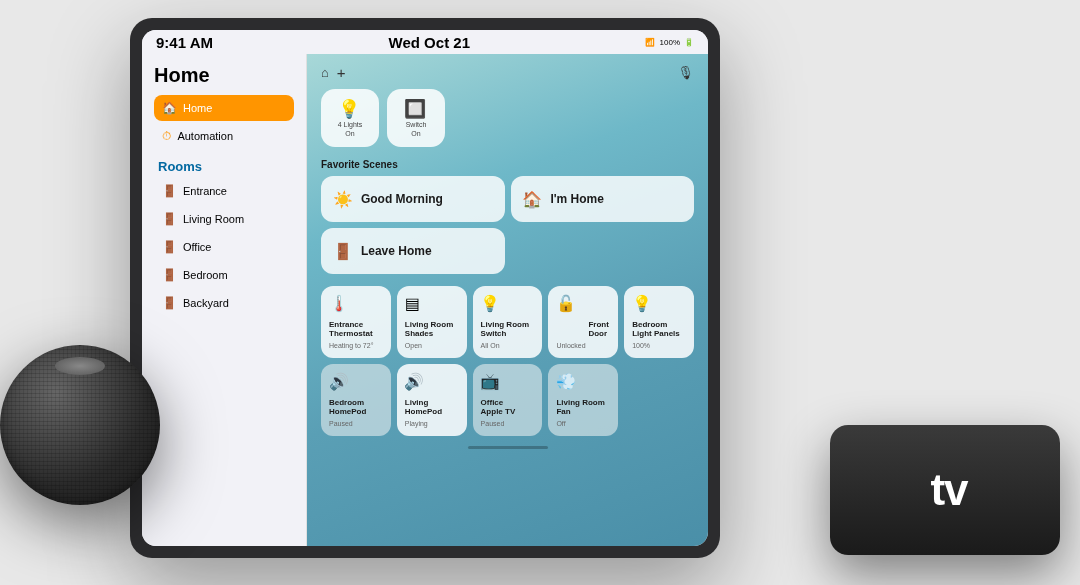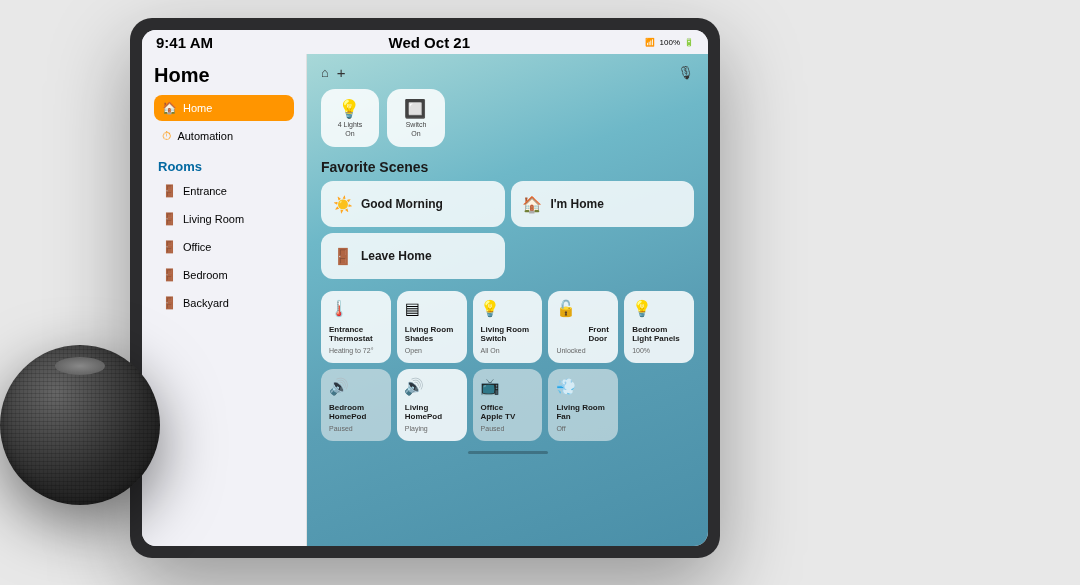--- a/index.html
+++ b/index.html
@@ -189,21 +189,21 @@
     }
     .device-tile-label {
       font-size: 7px;
       color: #444;
       text-align: center;
       line-height: 1.2;
     }
 
     
     .section-header {
-      font-size: 14px;
+      font-size: 10px;
       font-weight: 600;
       color: #1a1a1a;
       margin-bottom: 6px;
     }
 
     
     .scene-buttons {
       display: grid;
       grid-template-columns: 1fr 1fr;
       gap: 6px;
@@ -523,14 +523,22 @@
     </div>
   </div>
 
   <div class="homepod" style="position:absolute;left:0px;bottom:40px;z-index:10;">
     <div class="homepod-body">
       <div class="homepod-mesh"></div>
       <div class="homepod-top"></div>
     </div>
   </div>
 
+  <div class="apple-tv">
+    <div class="apple-tv-body">
+      <div class="apple-tv-logo">
+        <span class="apple-icon"></span>
+        <span class="tv-text">tv</span>
+      </div>
+    </div>
+  </div>
 
 </div>
 
 </body></html>

